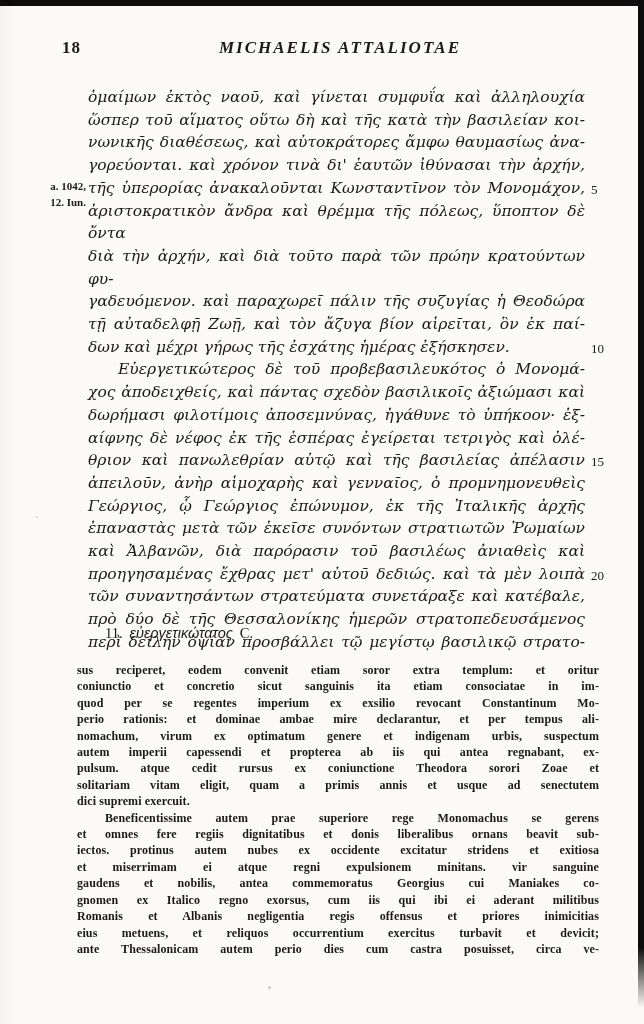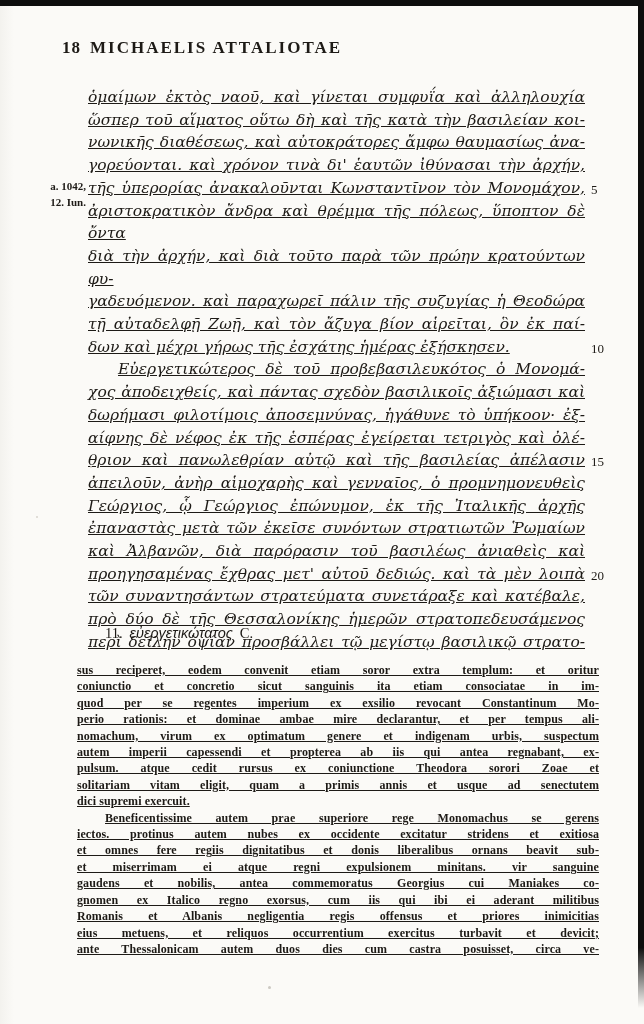--- a/index.html
+++ b/index.html
@@ -7,35 +7,35 @@
     position:relative; width:644px; height:1024px; overflow:hidden;
     background:linear-gradient(90deg,#f3f2ee 0px,#fbfaf7 14px,#fbfaf7 100%);
     font-family:"DejaVu Serif", serif; color:#1d1a16;
   }
   .edge-top { position:absolute; top:0; left:0; width:644px; height:6px; background:#0d0d0d; }
   .edge-right { position:absolute; top:0; right:0; width:6px; height:1008px;
     background:linear-gradient(180deg,#0d0d0d 0%,#0d0d0d 94%,rgba(13,13,13,0) 100%); }
 
   .page-number { position:absolute; left:62px; top:38px; font-size:17px; font-weight:bold;
     font-family:"Liberation Serif", serif; letter-spacing:1px; }
-  .running-title { position:absolute; left:90px; top:38px; width:500px; text-align:left;
-    font-size:17px; font-weight:bold; letter-spacing:2px; font-family:"Liberation Serif", serif; }
+  .running-title { position:absolute; left:90px; top:38px; width:500px; text-align:center;
+    font-size:17px; font-weight:bold; letter-spacing:2px; font-family:"Liberation Serif", serif;font-style:italic; }
 
   .margin-note { position:absolute; left:28px; top:178px; width:58px; text-align:right;
     font-family:"Liberation Serif", serif; font-weight:bold; font-size:11px; line-height:16px;
     font-style:normal; white-space:nowrap; }
 
   .greek-block { position:absolute; left:88px; top:86px; width:497px;
     font-family:"DejaVu Serif", serif; font-style:italic;
     font-size:15.5px; line-height:22.7px; }
   .latin-block { position:absolute; left:77px; top:662px; width:522px;
     font-family:"Liberation Serif", serif; font-weight:bold;
     font-size:12px; line-height:16.4px; letter-spacing:0.1px; }
 
-  .tline { position:relative; text-align:justify; text-align-last:justify;text-decoration:underline; }
+  .tline { position:relative; text-align:justify; text-align-last:justify; }
   .tline.no-just { text-align-last:auto; }
   .greek-block .tline.indent { text-indent:30px; }
   .latin-block .tline.indent { text-indent:28px; }
 
   .lineno { position:absolute; left:100%; margin-left:6px; top:2px;
     font-style:normal; font-weight:normal; font-size:13px;
     font-family:"Liberation Serif", serif; white-space:nowrap; }
 
   .apparatus { position:absolute; left:105px; top:625px; font-size:14.5px;
     font-family:"Liberation Serif", serif; }
@@ -98,27 +98,27 @@
       <div class="tline">sus reciperet, eodem convenit etiam soror extra templum: et oritur</div>
       <div class="tline">coniunctio et concretio sicut sanguinis ita etiam consociatae in im-</div>
       <div class="tline">quod per se regentes imperium ex exsilio revocant Constantinum Mo-</div>
       <div class="tline">perio rationis: et dominae ambae mire declarantur, et per tempus ali-</div>
       <div class="tline">nomachum, virum ex optimatum genere et indigenam urbis, suspectum</div>
       <div class="tline">autem imperii capessendi et propterea ab iis qui antea regnabant, ex-</div>
       <div class="tline">pulsum.  atque cedit rursus ex coniunctione Theodora sorori Zoae et</div>
       <div class="tline">solitariam vitam eligit, quam a primis annis et usque ad senectutem</div>
       <div class="tline no-just">dici supremi exercuit.</div>
       <div class="tline indent">Beneficentissime autem prae superiore rege Monomachus se gerens</div>
+      <div class="tline">et omnes fere regiis dignitatibus et donis liberalibus ornans beavit sub-</div>
       <div class="tline">iectos. protinus autem nubes ex occidente excitatur stridens et exitiosa</div>
-      <div class="tline">et omnes fere regiis dignitatibus et donis liberalibus ornans beavit sub-</div>
       <div class="tline">et miserrimam ei atque regni expulsionem minitans.  vir sanguine</div>
       <div class="tline">gaudens et nobilis, antea commemoratus Georgius cui Maniakes co-</div>
       <div class="tline">gnomen ex Italico regno exorsus, cum iis qui ibi ei aderant militibus</div>
       <div class="tline">Romanis et Albanis negligentia regis offensus et priores inimicitias</div>
       <div class="tline">eius metuens, et reliquos occurrentium exercitus turbavit et devicit;</div>
-      <div class="tline">ante Thessalonicam autem duos dies cum castra posuisset, circa ve-</div>
+      <div class="tline">ante Thessalonicam autem perio dies cum castra posuisset, circa ve-</div>
     </div>
 
   <div class="speck speck1"></div>
   <div class="speck speck2"></div>
   <div class="speck speck3"></div>
 
 </div>
 
 </body></html>

